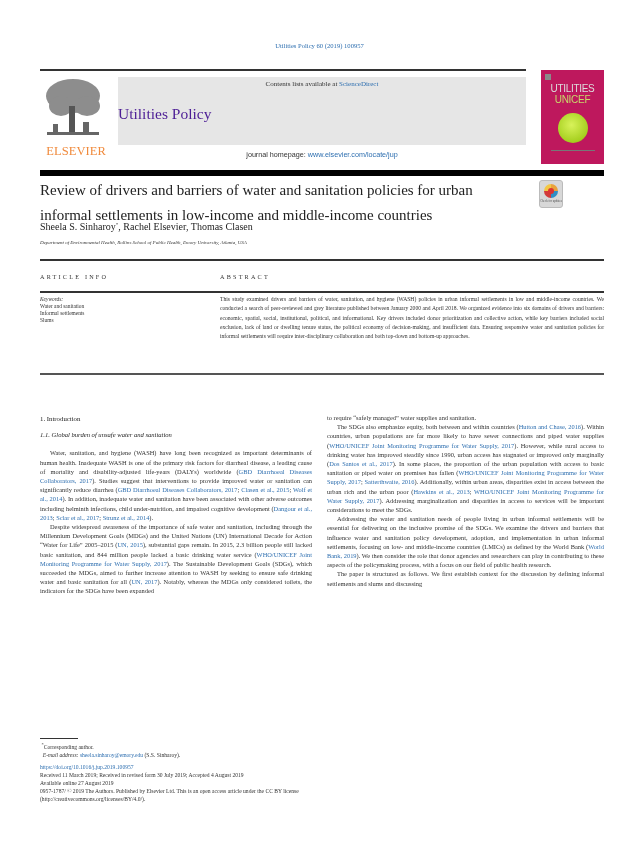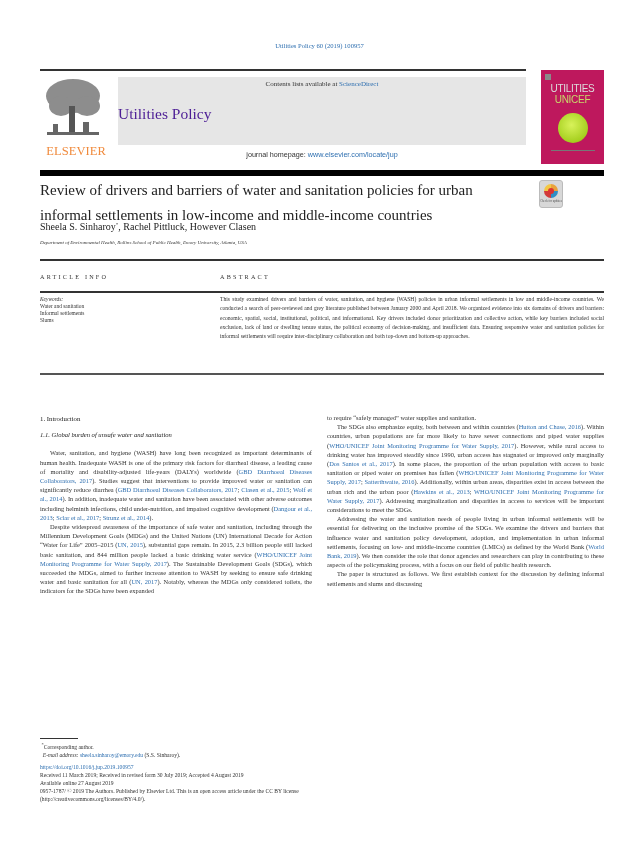--- a/index.html
+++ b/index.html
@@ -105,21 +105,21 @@
 <div class="abs title">Review of drivers and barriers of water and sanitation policies for urban informal settlements in low-income and middle-income countries</div>
 
 <div class="abs crossmark">
   <div class="cm-ring">
       <div class="cm-dot"></div>
     </div>
   <div class="cm-text">Check for updates</div>
 </div>
 
 <div class="abs authors">
-  <span>Sheela S. Sinharoy</span><sup style="font-size:5px">*</sup><span>, Rachel Pittluck, However Clasen</span>
+  <span>Sheela S. Sinharoy</span><sup style="font-size:5px">*</sup><span>, Rachel Elsevier, Thomas Clasen</span>
 </div>
 
 <div class="abs affil">Department of Environmental Health, Rollins School of Public Health, Emory University, Atlanta, USA</div>
 
 <div class="abs rule-mid"></div>
 
 <div class="abs sec-head ai-head">ARTICLE INFO</div>
 <div class="abs sec-head ab-head">ABSTRACT</div>
 <div class="abs ai-rule"></div>
 <div class="abs ab-rule"></div>

